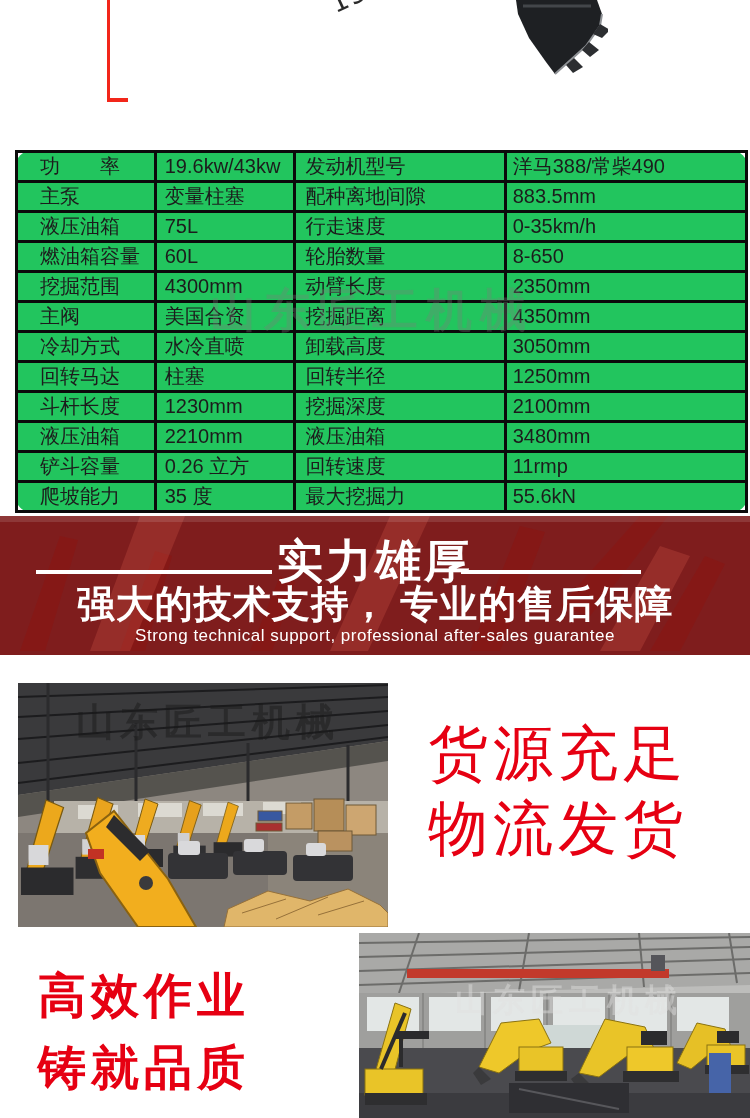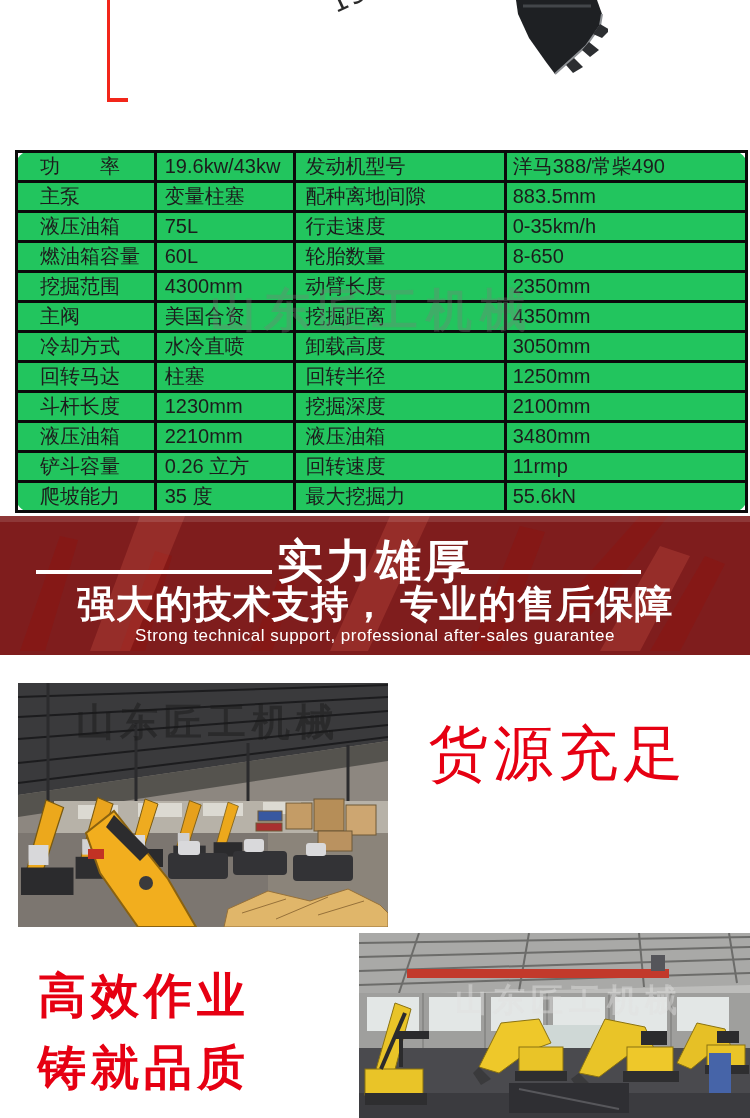--- a/index.html
+++ b/index.html
@@ -293,20 +293,21 @@
         <polygon points="210,226 250,208 292,218 330,206 362,222 370,230 370,244 206,244"></polygon>
         <line x1="224" y1="230" x2="268" y2="216"></line>
           <line x1="258" y1="236" x2="310" y2="214"></line>
         <line x1="300" y1="232" x2="346" y2="218"></line>
       </g>
     </g>
     <text class="wm" x="190" y="52" text-anchor="middle" font-size="38" letter-spacing="6" fill="rgba(25,25,25,0.5)">山东匠工机械</text>
   </svg>
   <div class="supply-text">
     <div>货源充足</div>
+    <div>物流发货</div>
   </div>
 
   <div class="quality-text">
     <div>高效作业</div>
     <div>铸就品质</div>
   </div>
   <svg class="photo2" viewBox="0 0 391 185">
     <rect x="0" y="0" width="391" height="185" fill="#bdbdbb"></rect>
 
     <polygon points="0,0 391,0 391,52 0,62" fill="#a9a9a7"></polygon>

